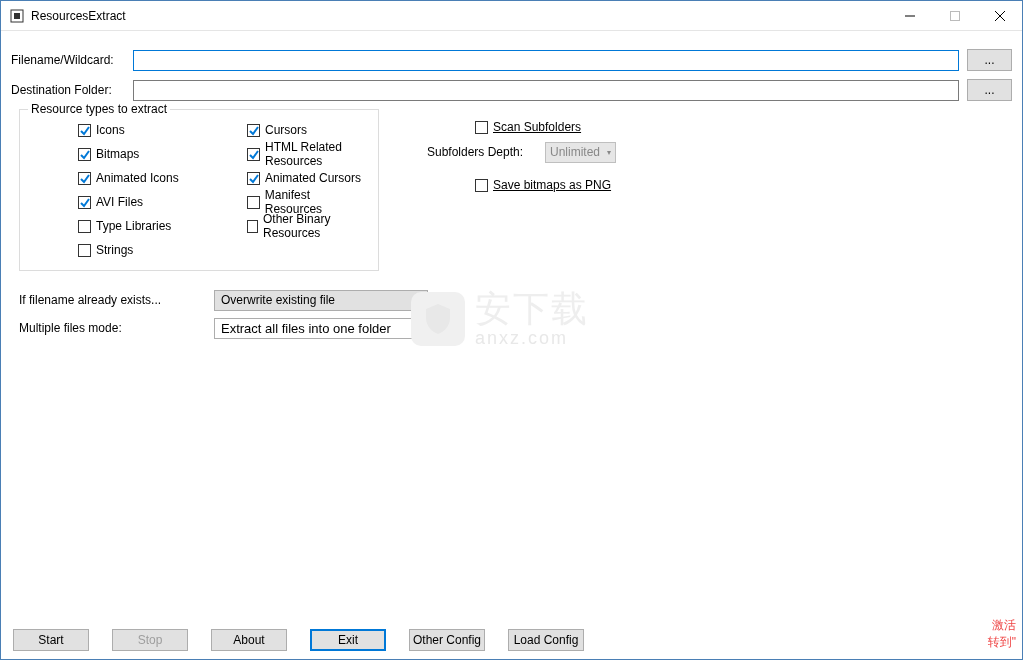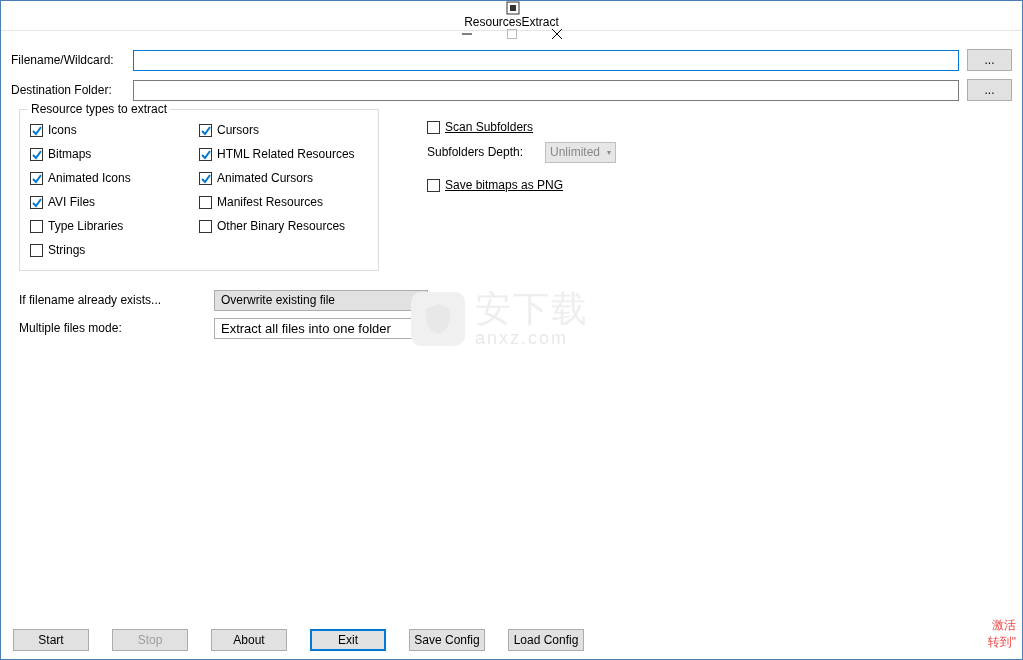--- a/index.html
+++ b/index.html
@@ -14,21 +14,20 @@
   overflow: hidden;
 }
 
 
 .titlebar {
   height: 30px;
   background: #fff;
   border-bottom: 1px solid #e5e5e5;
   display: flex;
   align-items: center;
-  flex-direction: column;
 }
 .titlebar .app-icon {
   width: 16px; height: 16px;
   margin: 0 6px 0 8px;
   display: flex; align-items: center; justify-content: center;
 }
 .titlebar .title { flex: 0 0 auto; color: #000; font-size: 12px; }
 .titlebar .spacer { flex: 1; }
 .win-btns { display: flex; height: 100%; }
 .win-btn {
@@ -65,21 +64,21 @@
   margin-left: 8px;
   width: 360px;
   position: relative;
 }
 .fieldset .legend {
   position: absolute; top: -8px; left: 8px;
   background: #fff; padding: 0 3px; font-size: 12px;
 }
 .check-cols { display: flex; }
 .check-col { flex: 1; }
-.check-row { display: flex; align-items: center; height: 24px; }
+.check-row { display: flex; align-items: center; height: 24px; margin-left: 48px; }
 .chk {
   width: 13px; height: 13px; border: 1px solid #333;
   margin-right: 5px; display: flex; align-items: center; justify-content: center;
   background: #fff;
 }
 .chk.checked svg { display: block; }
 .chk svg { display: none; }
 .chk-label { color: #000; }
 
 
@@ -322,20 +321,20 @@
     <span>安下载</span>
     <span class="sm">anxz.com</span>
   </div>
 </div>
 
 <div class="bottom">
   <div class="btn">Start</div>
   <div class="btn disabled">Stop</div>
   <div class="btn">About</div>
   <div class="btn focused">Exit</div>
-  <div class="btn">Save Config</div>
+  <div class="btn">Other Config</div>
   <div class="btn">Load Config</div>
 </div>
 
 <div class="activ">
   <div>激活</div>
   <div>转到"</div>
 </div>
 
 </body></html>

